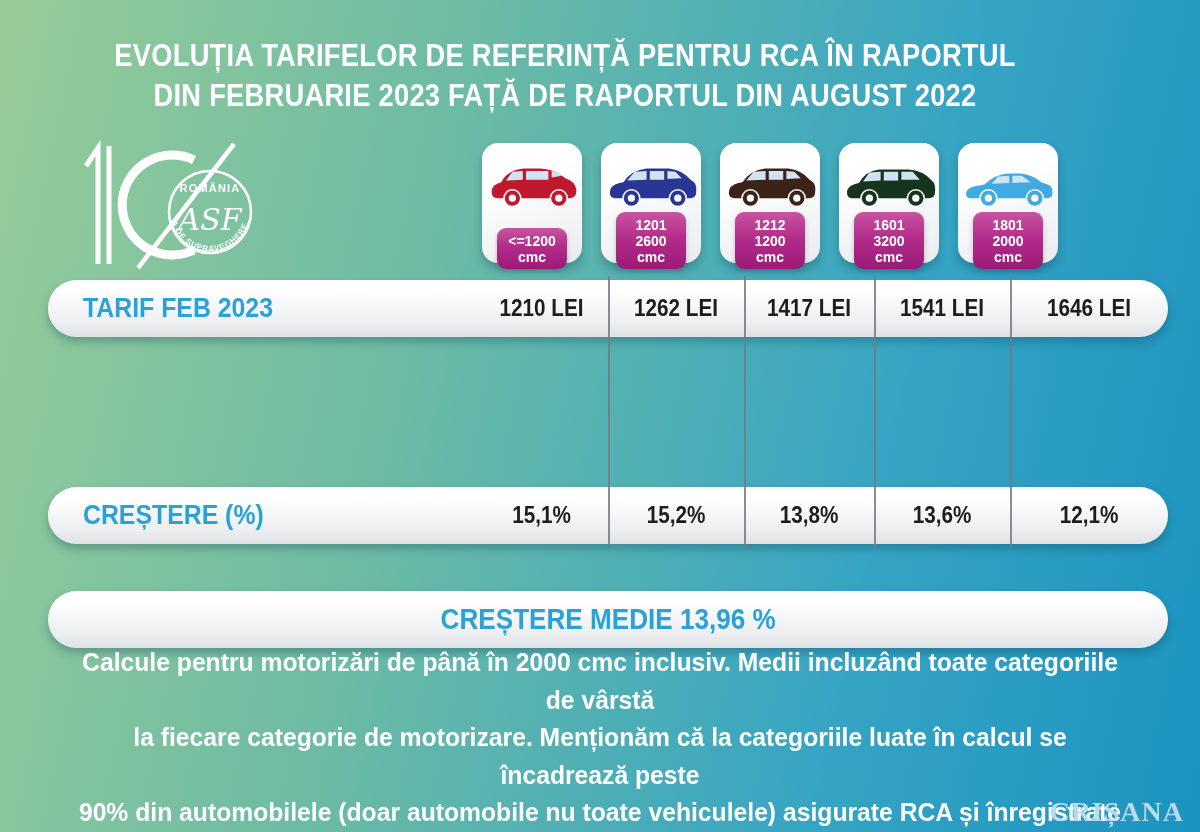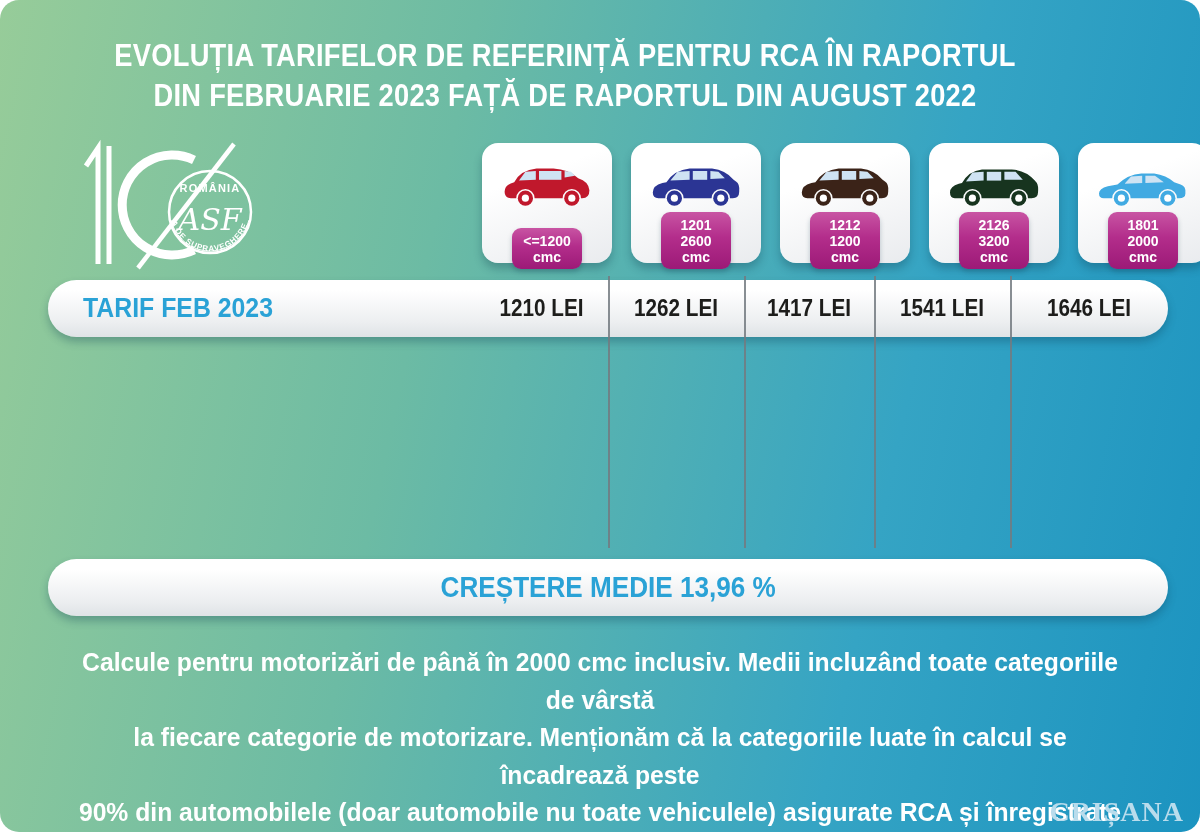--- a/index.html
+++ b/index.html
@@ -1,37 +1,36 @@
 <!DOCTYPE html>
 <html><head>
 <meta charset="utf-8">
 <style>
   html,body { margin:0; padding:0; }
   .stage {
     position:relative; width:1200px; height:832px; overflow:hidden;
     background:linear-gradient(102deg,#97cc99 0%,#6cbba4 35%,#35a4c4 72%,#1b93c0 100%);
     font-family:"Liberation Sans", sans-serif;
-    border-radius:19px;
   }
   
   .title {
     position:absolute; top:36px; left:0; right:70px; text-align:center;
     color:#ffffff; font-weight:bold; font-size:31px; line-height:40px;
     transform:scaleX(0.88); letter-spacing:.3px;
   }
   
   .logo { position:absolute; left:76px; top:138px; }
   .logo text { fill:#ffffff; }
   
   .cars { position:absolute; left:482px; top:143px; display:flex; gap:19px; }
   .car-card {
-    position:relative; width:130px; height:120px; border-radius:16px;
+    position:relative; width:100px; height:120px; border-radius:16px;
     background:linear-gradient(160deg,#ffffff 30%,#e9ebee 100%);
     box-shadow:0 6px 9px rgba(10,50,70,.28);
-    display:flex; justify-content:center;
+    display:flex; justify-content:flex-end;
   }
   .car-card svg { margin-top:15px; width:96px; height:50px; }
   .badge {
     position:absolute; bottom:-6px; left:50%; transform:translateX(-50%);
     width:66px; padding:5px 2px 4px; border-radius:9px;
     background:linear-gradient(180deg,#c854a3 0%,#b32d8b 45%,#9c1a77 100%);
     color:#fff; font-weight:bold; font-size:14px; line-height:16px; text-align:center;
     box-shadow:0 3px 5px rgba(10,50,70,.25);
   }
   .badge span { display:block; }
@@ -45,21 +44,21 @@
   .row-label {
     flex:0 0 389px; padding-left:38px; white-space:nowrap;
     color:#2aa2d6; font-weight:bold; font-size:27px;
     transform:scaleX(0.92); transform-origin:left center;
   }
   .cell {
     text-align:center; color:#1d1d1b; font-weight:bold; font-size:23px;
     transform:scaleX(0.9);
   }
   .c1{flex:0 0 133px;} .c2{flex:0 0 136px;} .c3{flex:0 0 130px;} .c4{flex:0 0 136px;} .c5{flex:0 0 158px;}
-  .summary-row { justify-content:center; }
+  .summary-row { justify-content:center;margin-top:32px; }
   .summary-text {
     color:#2aa2d6; font-weight:bold; font-size:29px; transform:scaleX(0.9); white-space:nowrap;
   }
   .divider { position:absolute; top:276px; height:272px; width:2px; background:rgba(115,122,128,.85); }
   
   .footnote {
     position:absolute; top:644px; left:40px; width:1120px; text-align:center;
     color:#ffffff; font-weight:bold; font-size:26px; line-height:37.5px;
     transform:scaleX(0.95);
   }
@@ -159,21 +158,21 @@
         <path d="M11,50 Q5,50 5,43 Q5,35 16,32 L20,31 Q28,16 45,14 L82,14 Q100,15 111,28 L112,29 Q116,32 115,43 Q115,50 107,50 L102.5,50 A11.5 11.5 0 0 0 79.5,50 L44.5,50 A11.5 11.5 0 0 0 21.5,50 Z" fill="#17341f"></path>
         <path d="M33,18 L47,17 L47,28 L25,29 Z" fill="#cfe3f3"></path>
         <path d="M51,17 L69,17 L69,28 L51,28 Z" fill="#cfe3f3"></path>
         <path d="M73,17 L87,17 L96,27 L73,27 Z" fill="#cfe3f3"></path>
         <circle cx="33" cy="50" r="9.5" fill="#17341f"></circle>
         <circle cx="91" cy="50" r="9.5" fill="#17341f"></circle>
         <circle cx="33" cy="50" r="4.5" fill="#ffffff"></circle>
         <circle cx="91" cy="50" r="4.5" fill="#ffffff"></circle>
       </svg>
       <div class="badge">
-        <span>2126</span>
+        <span>1601</span>
         <span>3200</span>
         <span>cmc</span>
       </div>
     </div>
 
     <div class="car-card">
       <svg viewBox="0 0 120 62">
         <path d="M11,50 Q5,50 5,44 Q5,38 16,35 L28,33 Q41,20 58,19 L74,19 Q89,21 99,30 L107,33 Q114,35 113,44 Q113,50 105,50 L102.5,50 A11.5 11.5 0 0 0 79.5,50 L44.5,50 A11.5 11.5 0 0 0 21.5,50 Z" fill="#41aae2"></path>
         <path d="M45,23 L59,22 L59,31 L37,32 Z" fill="#cfe3f3"></path>
         <path d="M63,22 L75,22 L86,30 L63,31 Z" fill="#cfe3f3"></path>
@@ -195,20 +194,28 @@
     <div class="row-label">TARIF FEB 2023</div>
     <div class="cell c1">1210 LEI</div>
     <div class="cell c2">1262 LEI</div>
     <div class="cell c3">1417 LEI</div>
     <div class="cell c4">1541 LEI</div>
     <div class="cell c5">1646 LEI</div>
   </div>
 
 
 
+  <div class="row" style="top:487px">
+    <div class="row-label">CREȘTERE (%)</div>
+    <div class="cell c1">15,1%</div>
+    <div class="cell c2">15,2%</div>
+    <div class="cell c3">13,8%</div>
+    <div class="cell c4">13,6%</div>
+    <div class="cell c5">12,1%</div>
+  </div>
 
   <div class="row summary-row" style="top:559px">
     <div class="summary-text">CREȘTERE MEDIE 13,96 %</div>
   </div>
 
   <div class="divider" style="left:608px"></div>
   <div class="divider" style="left:744px"></div>
   <div class="divider" style="left:874px"></div>
   <div class="divider" style="left:1010px"></div>
 

